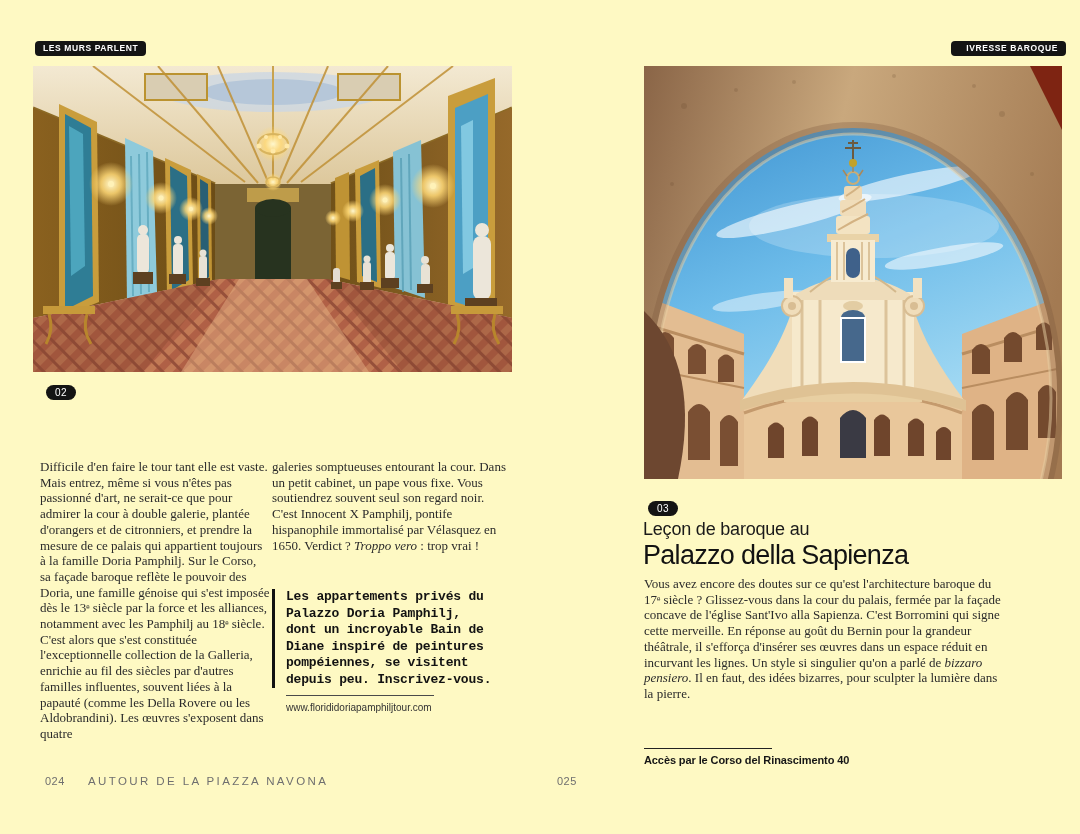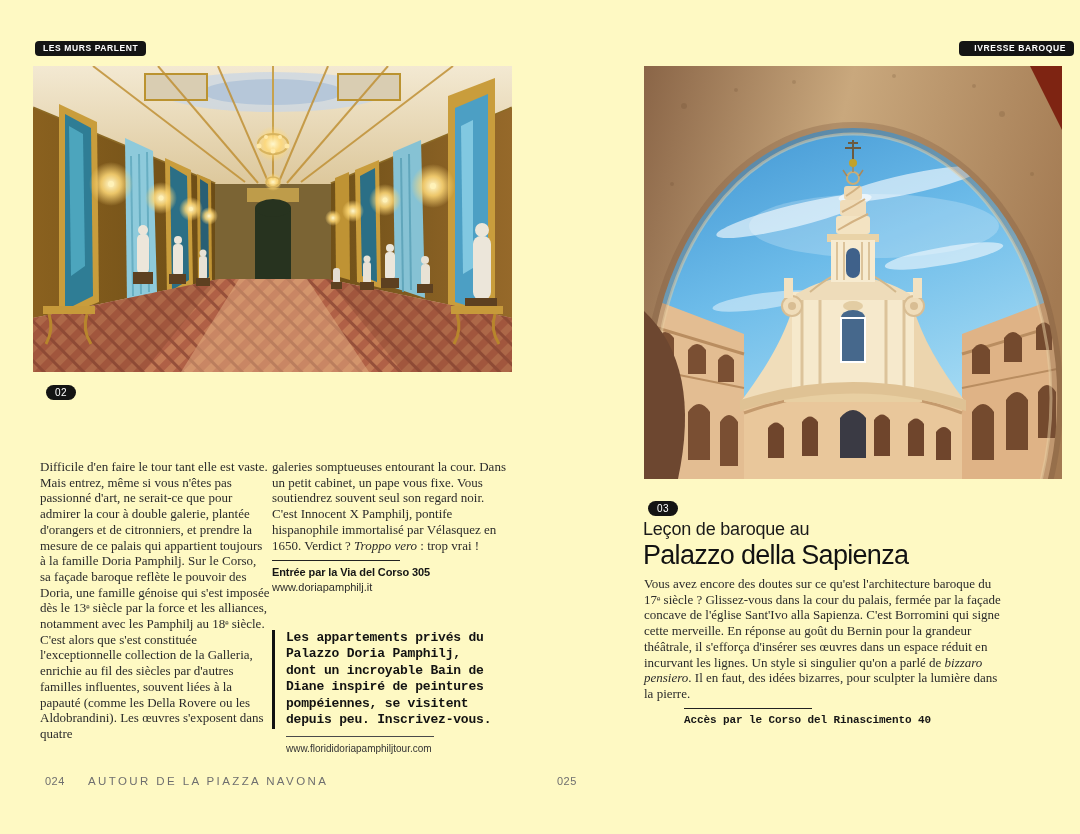--- a/index.html
+++ b/index.html
@@ -1,21 +1,21 @@
 <!DOCTYPE html>
 <html><head>
 <meta charset="utf-8">
 <style>
   html,body{margin:0;padding:0;background:#fff;}
   .page{position:relative;width:1080px;height:834px;background:#fef9c3;overflow:hidden;
         font-family:"Liberation Sans",sans-serif;color:#1c1c1c;}
   .badge{position:absolute;top:41px;background:#141414;color:#ffffff;font-size:8.5px;
          font-weight:700;letter-spacing:.6px;padding:3px 8px;border-radius:4px;line-height:1;}
   .badge-left{left:35px;}
-  .badge-right{right:6px;padding-left:15px;}
+  .badge-right{right:14px;padding-left:15px;}
   .photo{position:absolute;overflow:hidden;background:#d8c7a6;}
   .photo-left{left:33px;top:66px;width:479px;height:306px;}
   .photo-right{left:644px;top:66px;width:418px;height:413px;}
   .photo svg{display:block;width:100%;height:100%;}
   .numpill{position:absolute;background:#141414;color:#fff;font-size:10px;font-weight:400;
            letter-spacing:.5px;padding:2.5px 9px;border-radius:8px;line-height:1;}
   .num-left{left:46px;top:385px;}
   .num-right{left:648px;top:501px;}
   .kicker{position:absolute;font-size:18px;font-weight:500;color:#1a1a1a;letter-spacing:-.2px;line-height:1;}
   .kicker-left{left:39px;top:403px;}
@@ -32,21 +32,21 @@
   .addr{margin-top:7px;font-family:"Liberation Sans",sans-serif;}
   .addr-rule{width:128px;border-top:1.5px solid #222;margin-bottom:4px;}
   .addr-line1{font-size:11px;font-weight:700;color:#161616;letter-spacing:-.1px;line-height:1.3;}
   .addr-line2{font-size:11px;font-weight:400;color:#2d2d2d;line-height:1.3;}
   .callout{margin-top:36px;border-left:3px solid #111;padding-left:11px;
            font-family:Liberation Mono, monospace;font-size:13px;font-weight:700;
            line-height:16.5px;color:#121212;letter-spacing:-.2px;width:212px;}
   .callout-foot{margin-left:14px;margin-top:7px;font-family:"Liberation Sans",sans-serif;}
   .callout-rule{width:148px;border-top:1px solid #4a4a4a;margin-bottom:4px;}
   .callout-url{font-size:10px;font-weight:400;color:#333;}
-  .raddr{position:absolute;left:644px;top:708px;font-family:Liberation Mono, monospace;margin-left:40px;}
+  .raddr{position:absolute;left:644px;top:748px;font-family:Liberation Sans, sans-serif;}
   .folio{position:absolute;top:776px;font-size:11px;color:#6f6f6f;letter-spacing:.5px;line-height:1;}
   .folio-left{left:45px;}
   .folio-right{left:557px;}
   .section-title{position:absolute;left:88px;top:776px;font-size:11.5px;color:#6f6f6f;
                  letter-spacing:2.4px;line-height:1;}
 </style>
 </head>
 <body>
 
 <div class="page">
@@ -340,25 +340,20 @@
   </div>
 
   <div class="numpill num-left">02</div>
 
   <div class="bodytext col1">Difficile d'en faire le tour tant elle est vaste. Mais entrez, même si vous n'êtes pas passionné d'art, ne serait-ce que pour admirer la cour à double galerie, plantée d'orangers et de citronniers, et prendre la mesure de ce palais qui appartient toujours à la famille Doria Pamphilj. Sur le Corso, sa façade baroque reflète le pouvoir des Doria, une famille génoise qui s'est imposée dès le 13ᵉ siècle par la force et les alliances, notamment avec les Pamphilj au 18ᵉ siècle. C'est alors que s'est constituée l'exceptionnelle collection de la Galleria, enrichie au fil des siècles par d'autres familles influentes, souvent liées à la papauté (comme les Della Rovere ou les Aldobrandini). Les œuvres s'exposent dans quatre</div>
 
   <div class="bodytext col2">
     <div>
       <span>galeries somptueuses entourant la cour. Dans un petit cabinet, un pape vous fixe. Vous soutiendrez souvent seul son regard noir. C'est Innocent X Pamphilj, pontife hispanophile immortalisé par Vélasquez en 1650. Verdict ? </span><span class="it">Troppo vero</span><span> : trop vrai !</span>
     </div>
-    <div class="addr">
-      <div class="addr-rule"></div>
-      <div class="addr-line1">Entrée par la Via del Corso 305</div>
-      <div class="addr-line2">www.doriapamphilj.it</div>
-    </div>
     <div class="callout">Les appartements privés du Palazzo Doria Pamphilj, dont un incroyable Bain de Diane inspiré de peintures pompéiennes, se visitent depuis peu. Inscrivez-vous.</div>
     <div class="callout-foot">
       <div class="callout-rule"></div>
       <div class="callout-url">www.florididoriapamphiljtour.com</div>
     </div>
   </div>
 
   <div class="numpill num-right">03</div>
   <div class="kicker kicker-right">Leçon de baroque au</div>
   <div class="title title-right">Palazzo della Sapienza</div>

